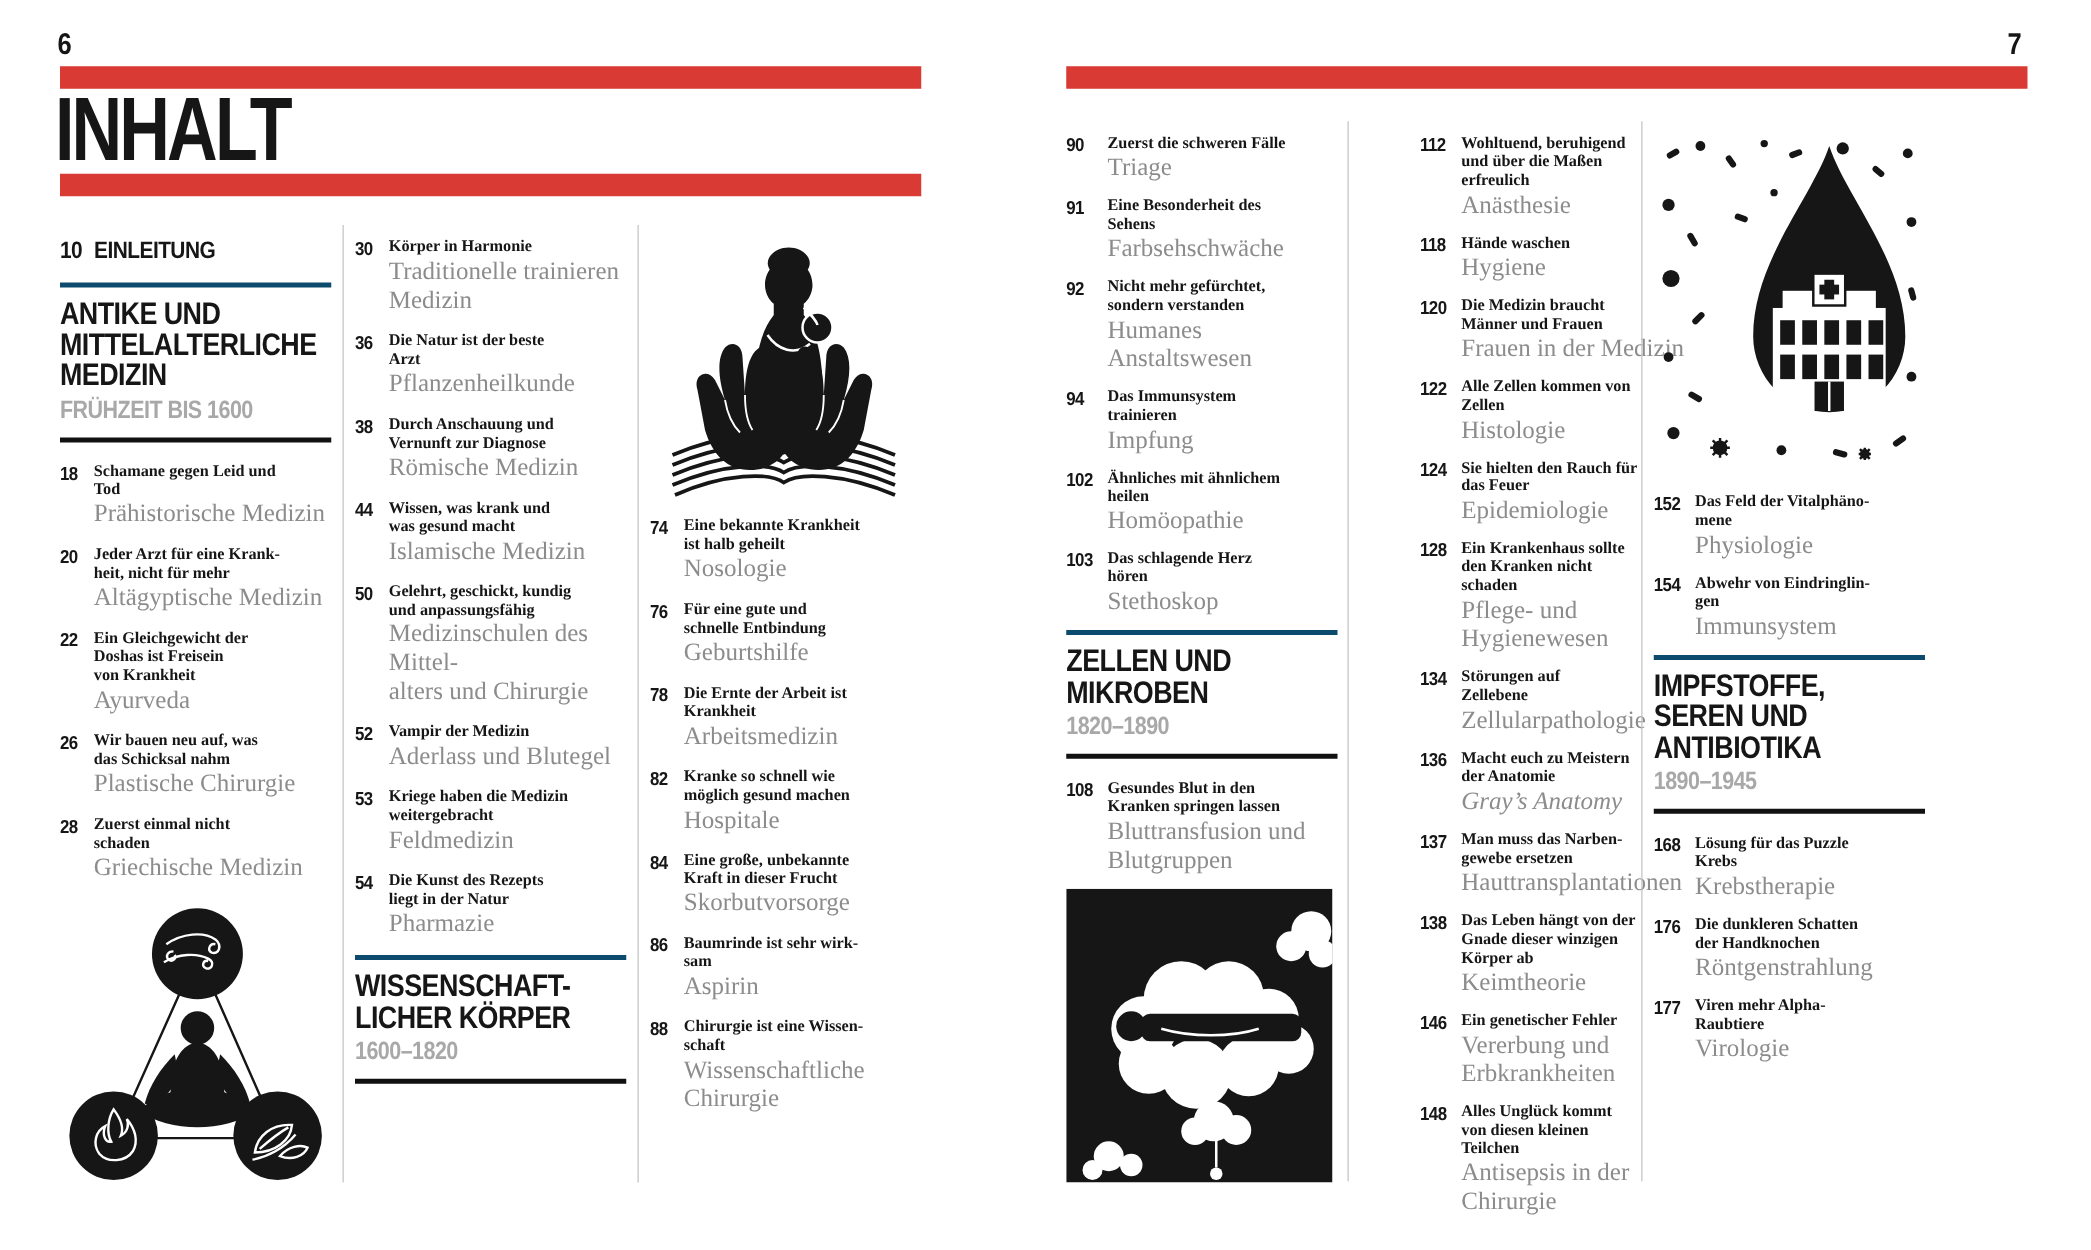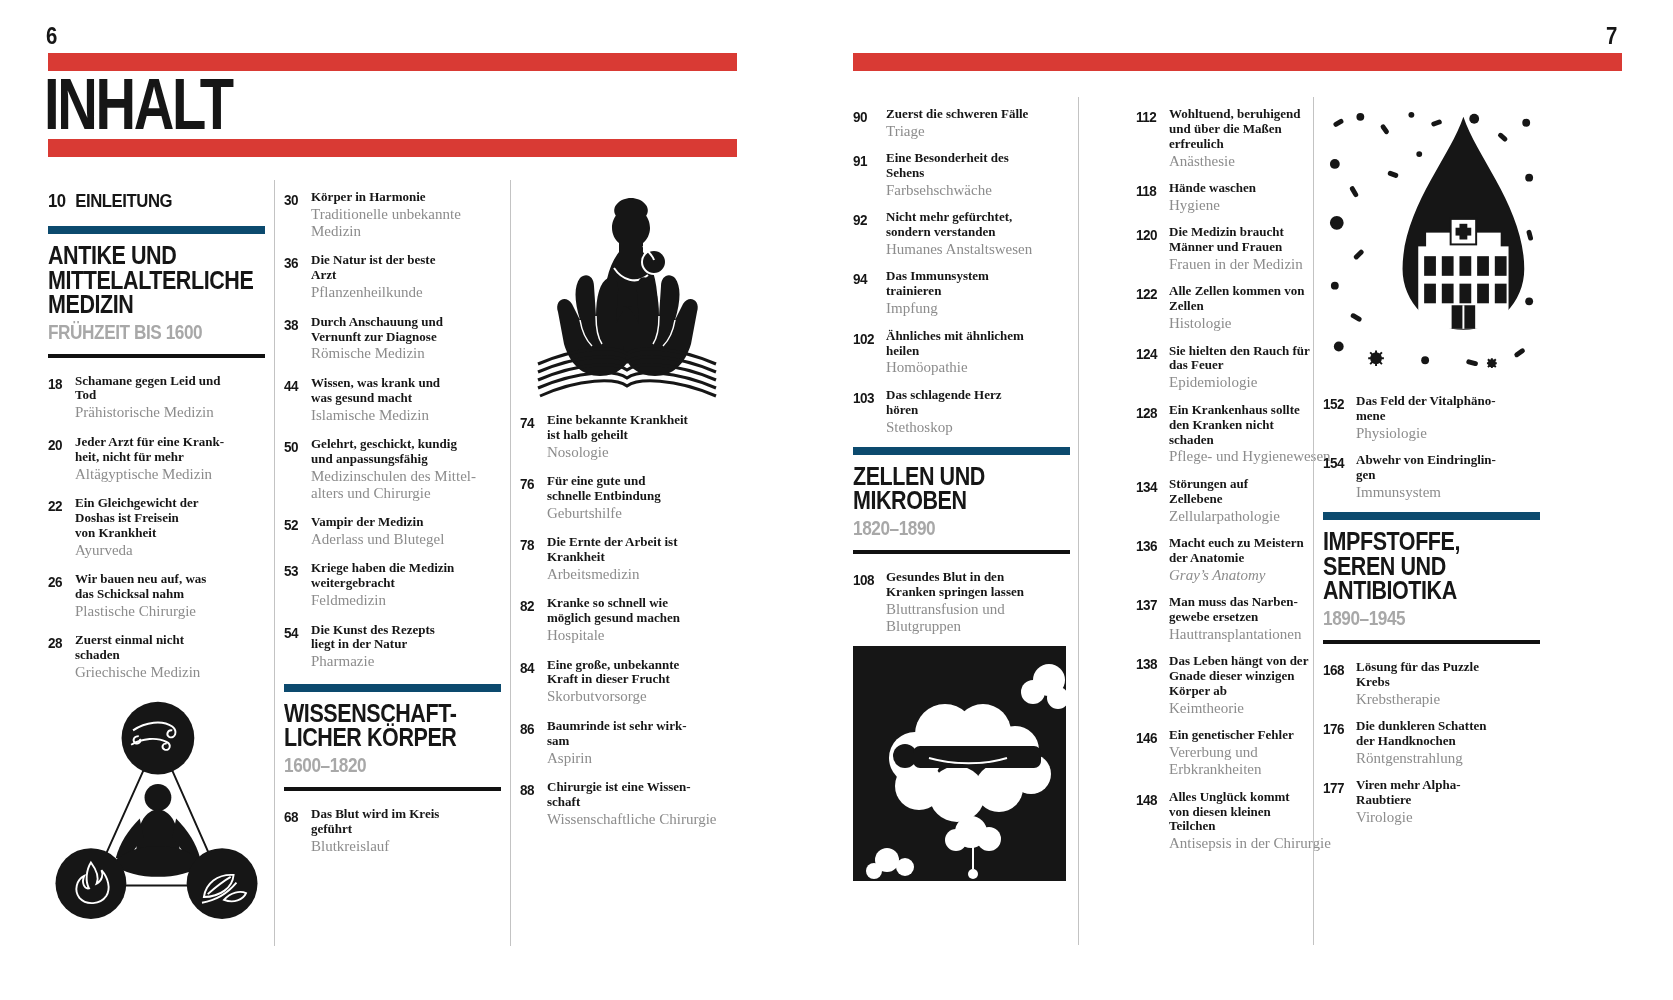--- a/index.html
+++ b/index.html
@@ -38,31 +38,31 @@
 
   
   .entry{display:flex;margin-bottom:13px;}
   #cols-right .entry{margin-bottom:11px;}
   .entry-num{flex:none;width:27px;font-weight:900;font-size:15px;letter-spacing:-.5px;
              padding-top:1px;transform:scaleX(.9);transform-origin:left top;}
   #cols-right .entry-num{width:33px;}
   .entry-text{min-width:0;}
   .entry-title{font-family:"Liberation Serif",serif;font-weight:bold;font-size:13px;
                line-height:1.15;white-space:pre-line;color:#161616;}
-  .entry-sub{font-family:"Liberation Serif",serif;font-size:15px;line-height:1.15;
+  .entry-sub{font-family:"Liberation Serif",serif;font-size:20px;line-height:1.15;
              color:#8c8c8c;white-space:pre-line;margin-top:1px;}
   .entry-sub.italic{font-style:italic;}
 
   
   .intro{display:flex;font-weight:900;font-size:19px;letter-spacing:-.5px;margin-bottom:14px;
          transform:scaleX(.88);transform-origin:left top;}
   .intro-num{width:31px;flex:none;}
 
   
-  .section{border-top:8px solid #0c4a6e;border-bottom:4px solid #111;
+  .section{border-top:4px solid #0c4a6e;border-bottom:4px solid #111;
            padding:9px 0 10px;margin:4px 0 16px;}
   .section-title{font-weight:900;font-size:25px;line-height:.98;letter-spacing:-.5px;
                  white-space:pre-line;transform:scaleX(.86);transform-origin:left top;}
   .section-date{font-weight:900;font-size:20px;letter-spacing:-.5px;color:#a8a8a8;margin-top:4px;
                 transform:scaleX(.86);transform-origin:left top;}
 
   
   .illu{line-height:0;}
   .illu-ayurveda-doshas{margin-top:8px;}
   .illu-hands-book{margin:4px 0 14px 10px;}
@@ -161,21 +161,21 @@
       <path d="M156 218 C168 216 182 209 192 197"></path>
     </g>
   </svg>
 </div>
       </div>
     <div class="col">
         <div class="entry">
           <div class="entry-num">30</div>
           <div class="entry-text">
             <div class="entry-title">Körper in Harmonie</div>
-            <div class="entry-sub">Traditionelle unbekannte
+            <div class="entry-sub">Traditionelle trainieren
 Medizin</div>
           </div>
         </div>
         <div class="entry">
           <div class="entry-num">36</div>
           <div class="entry-text">
             <div class="entry-title">Die Natur ist der beste
 Arzt</div>
             <div class="entry-sub">Pflanzenheilkunde</div>
           </div>
@@ -225,28 +225,20 @@
           <div class="entry-text">
             <div class="entry-title">Die Kunst des Rezepts
 liegt in der Natur</div>
             <div class="entry-sub">Pharmazie</div>
           </div>
         </div>
         <div class="section">
           <div class="section-title">WISSENSCHAFT-
 LICHER KÖRPER</div>
           <div class="section-date">1600–1820</div>
-        </div>
-        <div class="entry">
-          <div class="entry-num">68</div>
-          <div class="entry-text">
-            <div class="entry-title">Das Blut wird im Kreis
-geführt</div>
-            <div class="entry-sub">Blutkreislauf</div>
-          </div>
         </div>
       </div>
     <div class="col">
         <div class="illu illu-hands-book">
   <svg width="195" height="205" viewBox="0 0 195 205">
     <g fill="#161616">
       <path d="M101 14 C90 14 82 23 82 34 C82 40 85 46 89 49 L89 58 C78 72 74 92 74 118 L74 152 L128 152 L128 118 C128 92 124 72 113 58 L113 49 C117 46 120 40 120 34 C120 23 112 14 101 14 Z"></path>
       <path d="M86 22 C80 13 90 4 101 4 C112 4 122 13 116 22 Z"></path>
       <circle cx="124" cy="68" r="12"></circle>
     </g>

